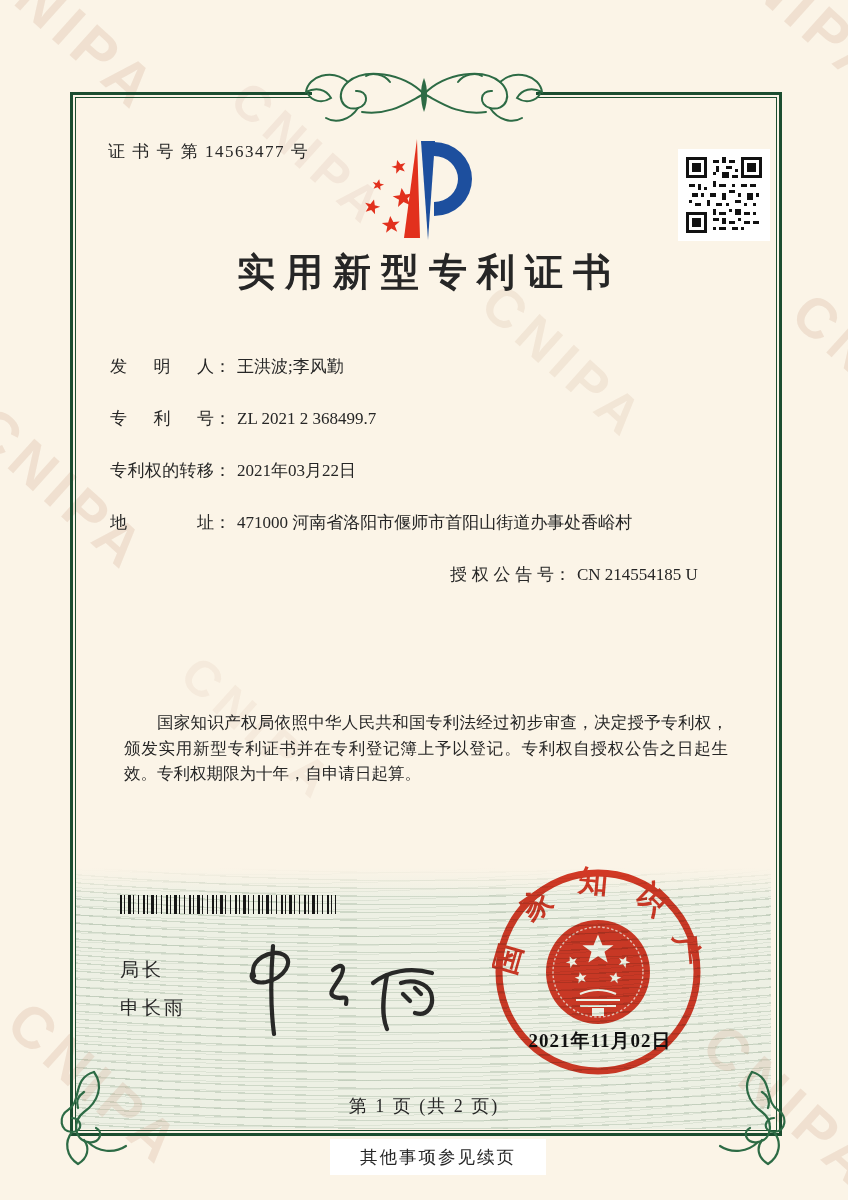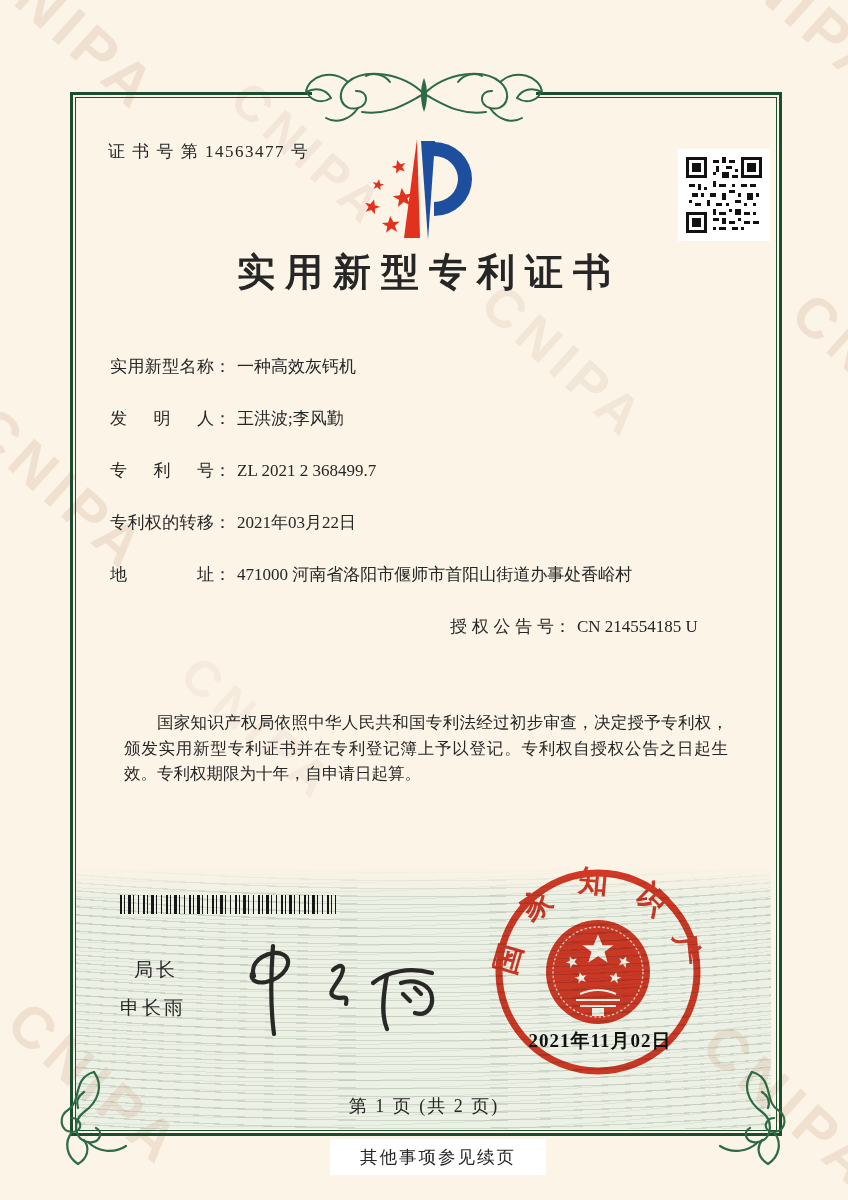--- a/index.html
+++ b/index.html
@@ -49,21 +49,21 @@
       line-height:25.5px;text-align:justify;z-index:4;}
   .body-text p{margin:12px;text-indent:2em;}
   
   .barcode{position:absolute;left:120px;top:895px;width:216px;height:19px;z-index:4;
     background-image:repeating-linear-gradient(90deg,
       #161616 0 2px, transparent 2px 4px,
       #161616 4px 5px, transparent 5px 8px,
       #161616 8px 11px, transparent 11px 13px,
       #161616 13px 14px, transparent 14px 18px,
       #161616 18px 19px, transparent 19px 23px);}
-  .sig-title{position:absolute;left:120px;top:957px;font-size:19px;letter-spacing:3px;z-index:4;margin-left:14px;}
+  .sig-title{position:absolute;left:120px;top:957px;font-size:19px;letter-spacing:3px;z-index:4;}
   .sig-name{position:absolute;left:120px;top:995px;font-size:19px;letter-spacing:3px;z-index:4;}
   .signature{position:absolute;left:238px;top:938px;z-index:4;}
   .seal{position:absolute;left:492px;top:866px;z-index:4;mix-blend-mode:multiply;opacity:.95;}
   .seal-date{position:absolute;left:496px;top:1028px;width:208px;text-align:center;
       font-size:19px;font-weight:600;letter-spacing:1px;color:#101010;z-index:6;}
   .page-num{position:absolute;left:0;right:0;top:1094px;text-align:center;
       font-size:18px;letter-spacing:2px;z-index:4;}
   .note-box{position:absolute;left:330px;top:1139px;width:216px;height:36px;background:#ffffff;
       line-height:36px;text-align:center;font-size:17.5px;letter-spacing:2px;z-index:4;}
 </style>
@@ -160,23 +160,20 @@
           <rect x="20" y="2" width="3" height="3"></rect>
           <rect x="2" y="20" width="3" height="3"></rect>
         <path d="M9 1h2v1H9z M12 0h1v2h-1z M14 1h2v1h-2z M10 3h1v2h-1z M13 3h2v1h-2z M16 4h1v1h-1z M9 5h1v1H9z M12 5h2v2h-2z M15 6h2v1h-2z M1 9h2v1H1z M4 9h1v2H4z M6 10h1v1H6z M9 8h1v2H9z M11 9h2v1h-2z M15 9h1v1h-1z M18 9h2v1h-2z M21 9h2v1h-2z M2 12h2v1H2z M5 12h1v1H5z M8 12h2v1H8z M12 12h1v2h-1z M14 11h2v1h-2z M17 12h1v1h-1z M20 12h2v2h-2z M23 12h1v1h-1z M1 14h1v1H1z M3 15h2v1H3z M7 14h1v2H7z M10 15h2v1h-2z M13 15h1v1h-1z M16 14h2v1h-2z M19 15h1v1h-1z M22 15h1v1h-1z M9 17h1v2H9z M11 18h2v1h-2z M14 17h1v1h-1z M16 17h2v2h-2z M19 18h2v1h-2z M22 18h1v1h-1z M9 20h2v1H9z M12 20h1v2h-1z M14 21h2v1h-2z M17 20h1v1h-1z M19 21h2v1h-2z M22 21h2v1h-2z M9 23h1v1H9z M11 23h2v1h-2z M15 23h2v1h-2z M18 23h1v1h-1z"></path>
       </g>
     </svg>
   </div>
 
   <div class="title">实用新型专利证书</div>
 
   <div class="fields">
-    <div class="frow">
-      <span class="flabel">实用新型名称</span><span>：</span><span class="fvalue">一种高效灰钙机</span>
-    </div>
     <div class="frow">
       <span class="flabel">发明人</span><span>：</span><span class="fvalue">王洪波;李风勤</span>
     </div>
     <div class="frow">
       <span class="flabel">专利号</span><span>：</span><span class="fvalue">ZL 2021 2 368499.7</span>
     </div>
     <div class="frow">
       <span class="flabel">专利权的转移</span><span>：</span><span class="fvalue">2021年03月22日</span>
     </div>
     <div class="frow">

